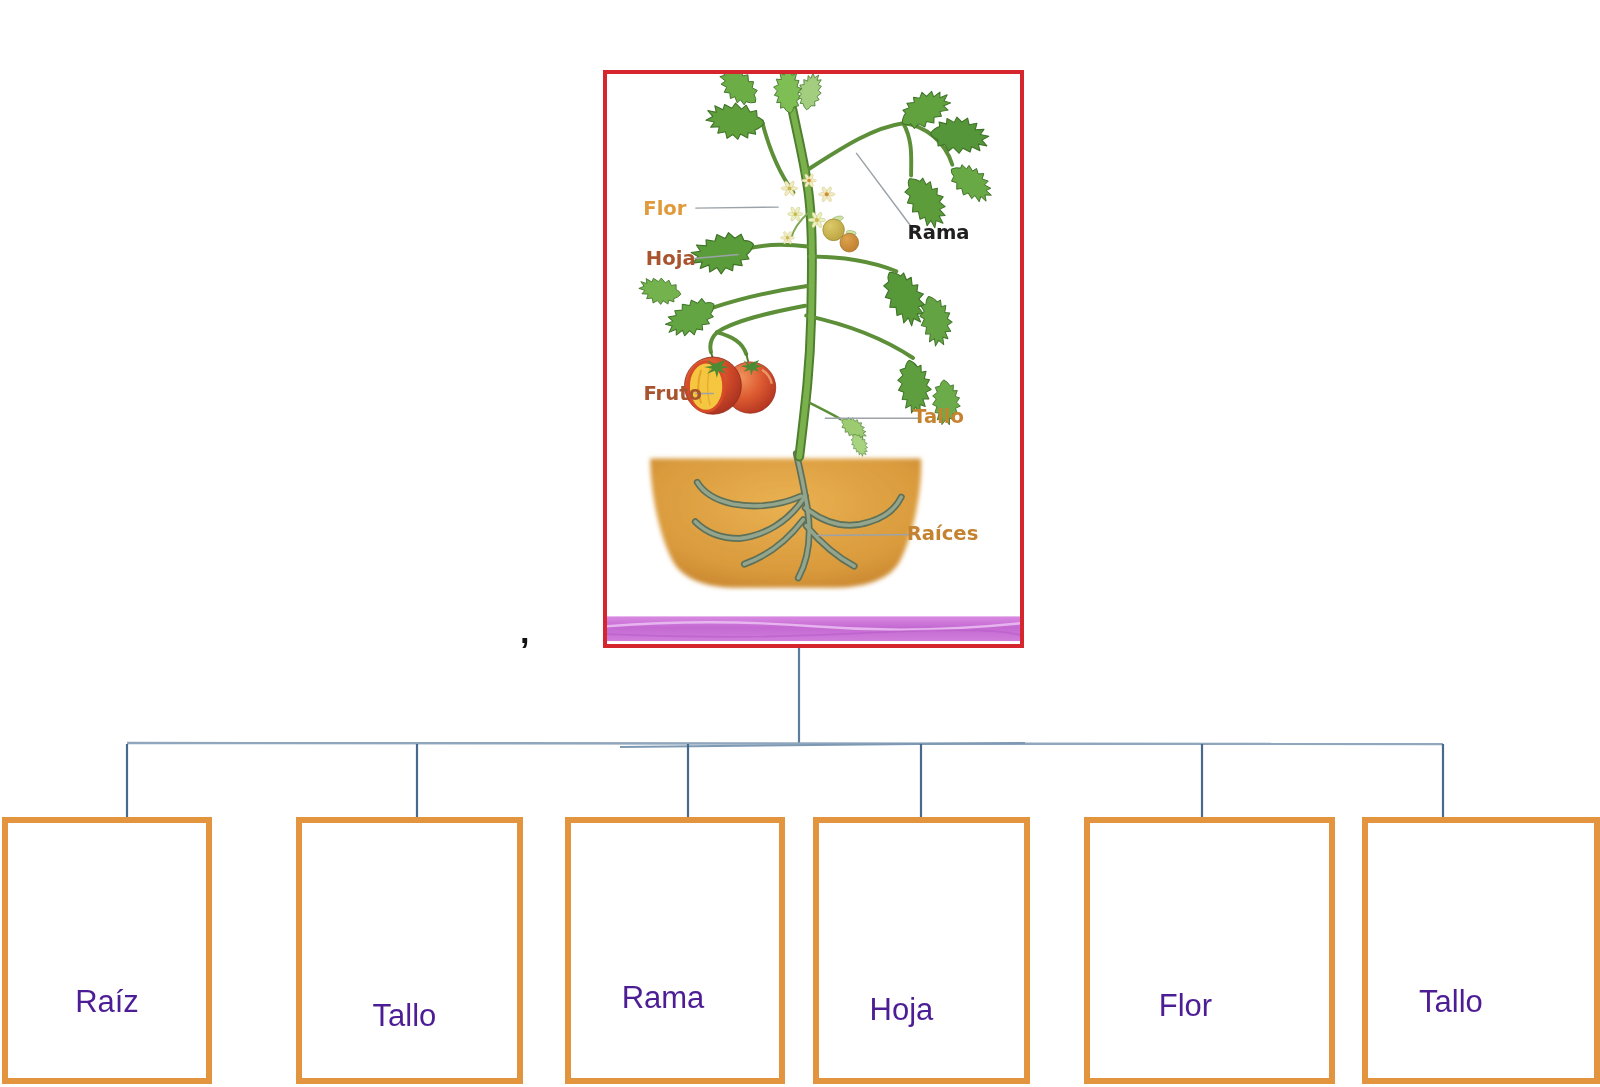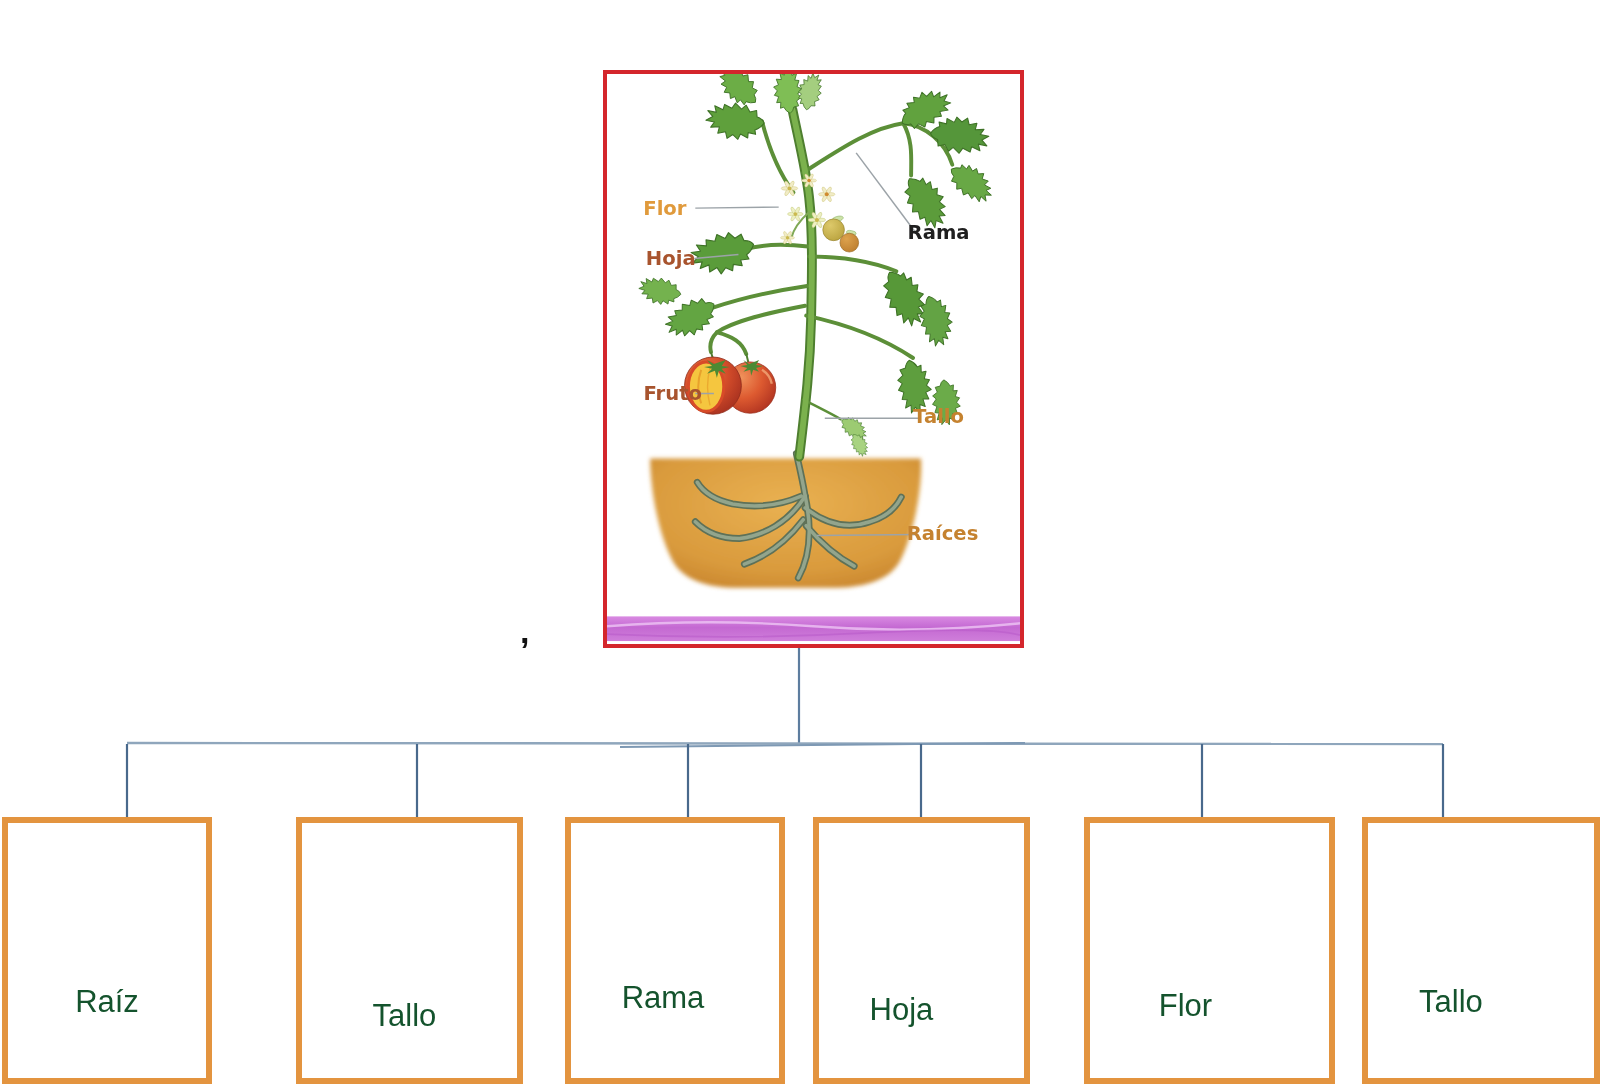--- a/index.html
+++ b/index.html
@@ -5,21 +5,21 @@
   html,body{margin:0;padding:0;background:#fff;}
   .canvas{position:relative;width:1600px;height:1087px;background:#ffffff;overflow:hidden;
           font-family:"Liberation Sans",sans-serif;}
   .connectors{position:absolute;left:0;top:0;width:1600px;height:1087px;pointer-events:none;}
   .figure{position:absolute;left:603px;top:70px;width:421px;height:578px;
           border:4px solid #d4262c;box-sizing:border-box;background:#fff;}
   .figure svg{display:block;width:100%;height:100%;}
   .comma{position:absolute;left:520px;top:612px;font:700 34px "Liberation Sans",sans-serif;color:#111;}
   .abox{position:absolute;top:817px;height:267px;border:6px solid #e3943f;background:#fff;
         box-sizing:border-box;display:flex;align-items:flex-end;justify-content:center;}
-  .abox .lbl{font:31px "Liberation Sans",sans-serif;color:#14532d;white-space:nowrap;}
+  .abox .lbl{font:31px "Liberation Sans",sans-serif;color:#4c1d95;white-space:nowrap;}
   .b1{left:2px;width:210px}  .b1 .lbl{margin-bottom:58px}
   .b2{left:296px;width:227px}.b2 .lbl{margin-bottom:44px;transform:translateX(-5px)}
   .b3{left:565px;width:220px}.b3 .lbl{margin-bottom:62px;transform:translateX(-12px)}
   .b4{left:813px;width:217px}.b4 .lbl{margin-bottom:50px;transform:translateX(-20px)}
   .b5{left:1084px;width:251px}.b5 .lbl{margin-bottom:54px;transform:translateX(-24px)}
   .b6{left:1362px;width:238px}.b6 .lbl{margin-bottom:58px;transform:translateX(-30px)}
   .fig-label{font-family:"DejaVu Sans",sans-serif;font-weight:700;font-size:20px;}
 </style>
 </head>
 <body>

